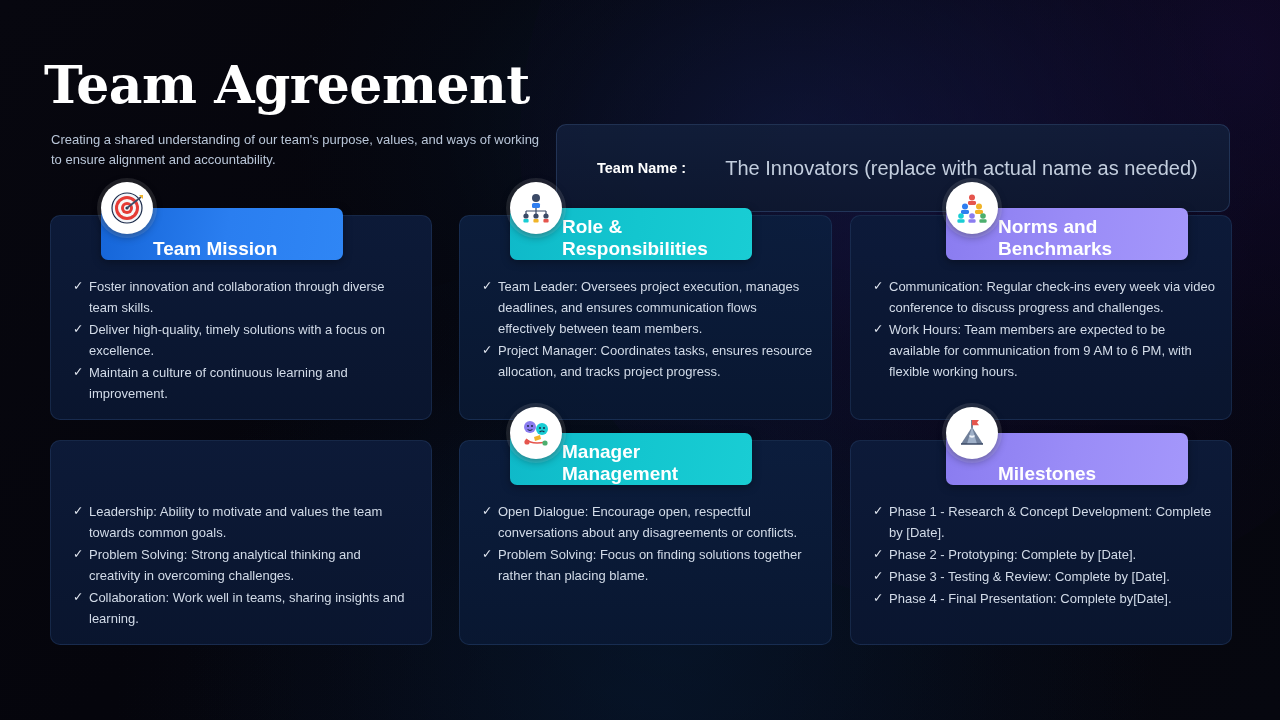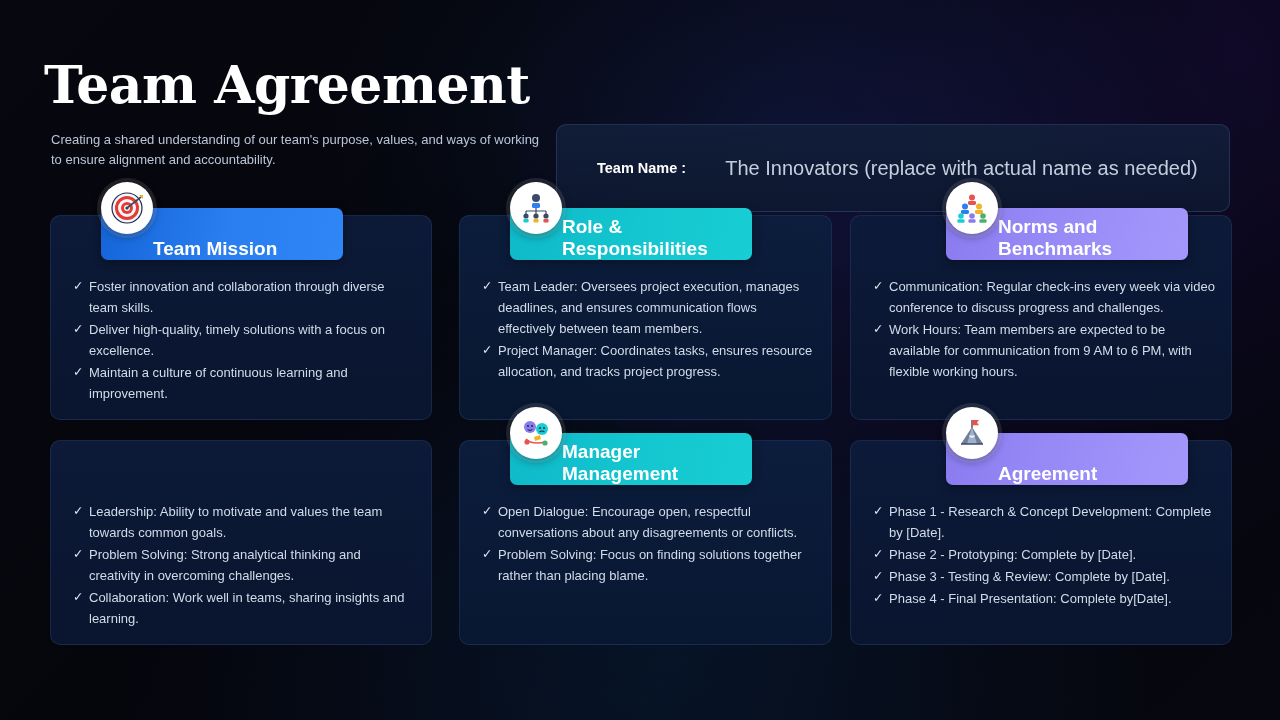--- a/index.html
+++ b/index.html
@@ -349,21 +349,21 @@
         <span class="icon-badge">
           <svg width="34" height="34" viewBox="0 0 34 34">
             <path d="M17 4 v8" stroke="#3b4a66" stroke-width="1.4"></path>
             <path d="M17 4 h7 l-2 2.6 2 2.6 h-7 z" fill="#e5554d"></path>
             <path d="M17 11 L28 28 H6 Z" fill="#6f7f99"></path>
             <path d="M17 11 L22 28 H12 Z" fill="#9fb0c8"></path>
             <path d="M6 28 h22" stroke="#3b4a66" stroke-width="1.4"></path>
             <path d="M14.5 19 q2.5 1.6 5 0 l0 2 q-2.5 1.6 -5 0 z" fill="#eef3fa"></path>
           </svg>
         </span>
-        <span>Agreement</span>
+        <span>Milestones</span>
       </div>
       <div class="card-body">
         <div class="bullet">
           <span class="tick">✓</span>
           <span class="bullet-text">Phase 1 - Research &amp; Concept Development: Complete by [Date].</span>
         </div>
         <div class="bullet">
           <span class="tick">✓</span>
           <span class="bullet-text">Phase 2 - Prototyping: Complete by [Date].</span>
         </div>

